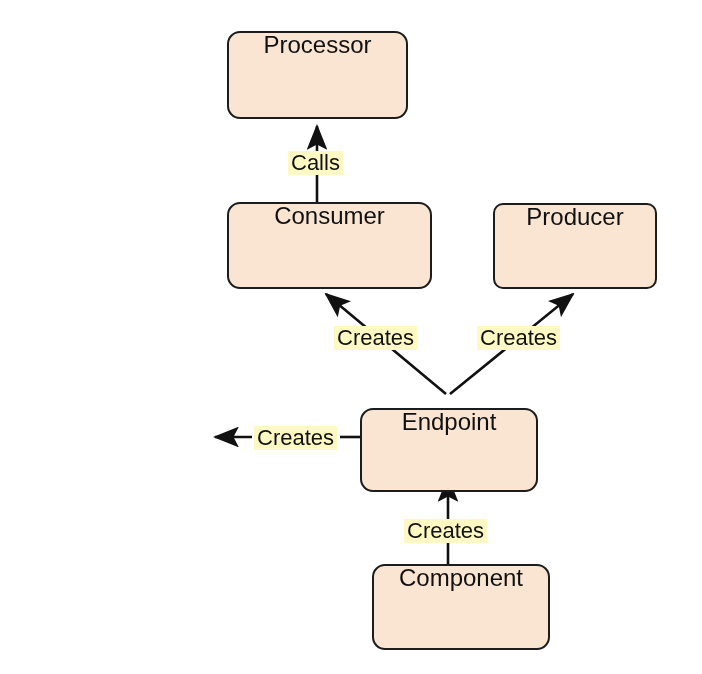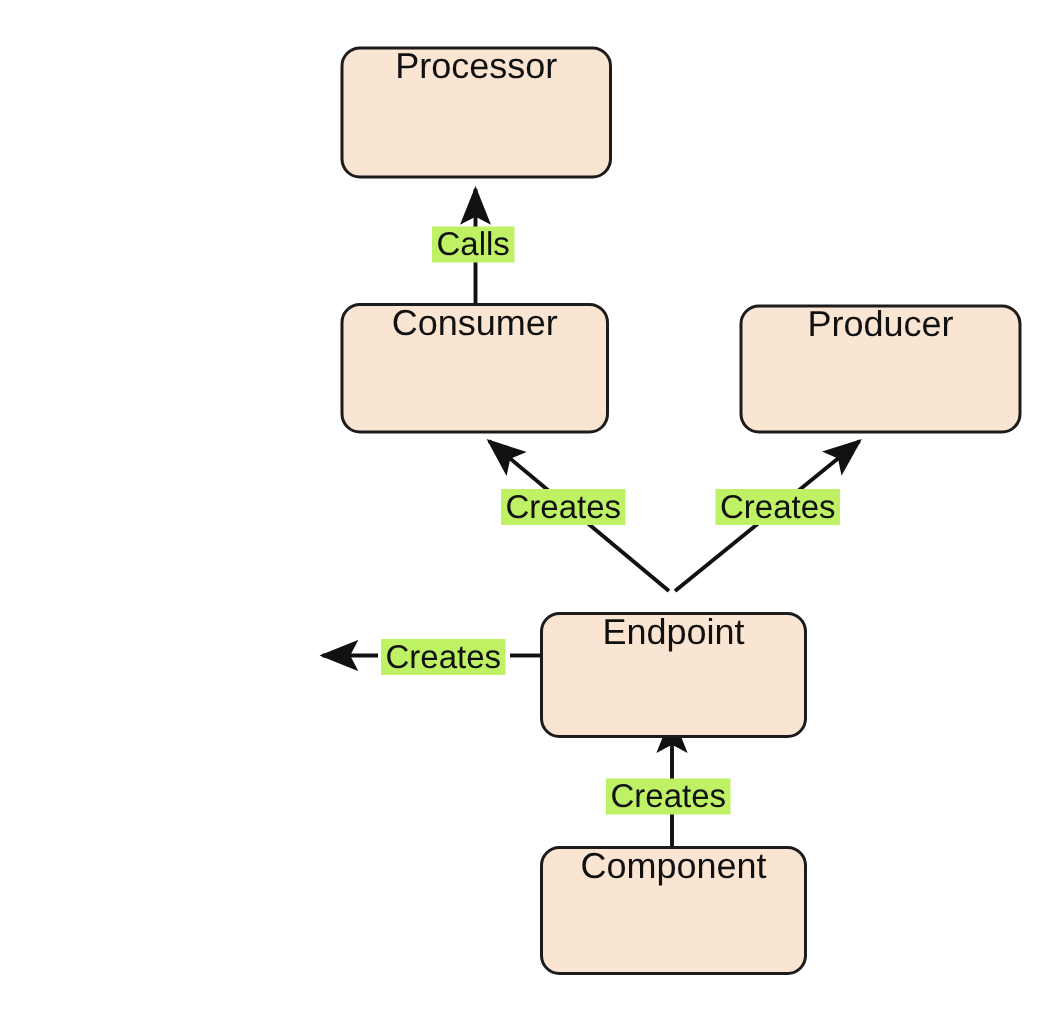--- a/index.html
+++ b/index.html
@@ -41,21 +41,21 @@
   .node-label {
     font-family: "Liberation Sans", sans-serif;
     font-size: 24px;
     color: #111111;
     line-height: 1;
     white-space: nowrap;
   }
   .edge-label {
     position: absolute;
     z-index: 3;
-    background: #bef264;
+    background: #fef9c3;
     font-family: "Liberation Sans", sans-serif;
     font-size: 22px;
     color: #111111;
     line-height: 1;
     white-space: nowrap;
     padding: 1px 3px;
   }
 </style>
 </head>
 <body>
@@ -78,34 +78,34 @@
     <line x1="360" y1="437" x2="340" y2="437" stroke="#111111" stroke-width="2.6"></line>
     <line x1="252" y1="437" x2="215" y2="437" stroke="#111111" stroke-width="2.6" marker-end="url(#arrowhead)"></line>
 
     <line x1="448" y1="564" x2="448" y2="478" stroke="#111111" stroke-width="2.6" marker-end="url(#arrowhead)"></line>
   </svg>
 
   <div class="node" style="left:227px; top:31px; width:181px; height:88px;">
     <span class="node-label">Processor</span>
   </div>
 
-  <div class="node" style="left:227px; top:202px; width:179px; height:87px;">
+  <div class="node" style="left:227px; top:202px; width:205px; height:87px;">
     <span class="node-label">Consumer</span>
   </div>
 
-  <div class="node" style="left:493px; top:203px; width:188px; height:86px;">
+  <div class="node" style="left:493px; top:203px; width:164px; height:86px;border-radius:10px;">
     <span class="node-label">Producer</span>
   </div>
 
 
   <div class="node" style="left:360px; top:408px; width:178px; height:84px;">
     <span class="node-label">Endpoint</span>
   </div>
 
-  <div class="node" style="left:360px; top:564px; width:178px; height:86px;">
+  <div class="node" style="left:372px; top:564px; width:178px; height:86px;">
     <span class="node-label">Component</span>
   </div>
 
   <div class="edge-label" style="left:288px; top:151px;">Calls</div>
 
   <div class="edge-label" style="left:334px; top:326px;">Creates</div>
 
   <div class="edge-label" style="left:477px; top:326px;">Creates</div>
 
   <div class="edge-label" style="left:254px; top:426px;">Creates</div>

